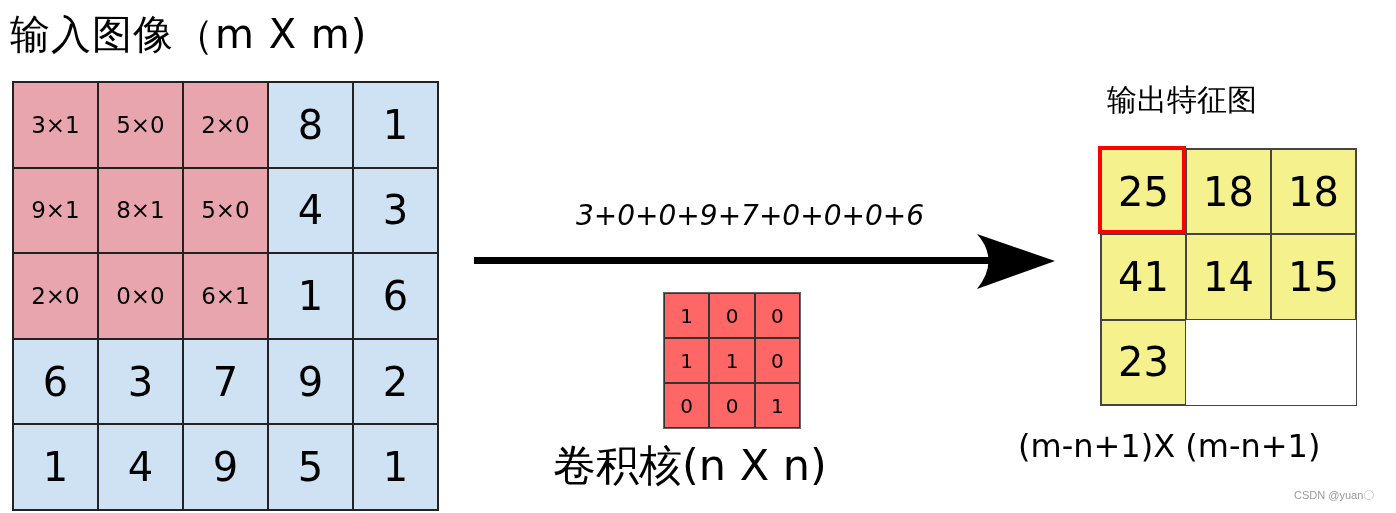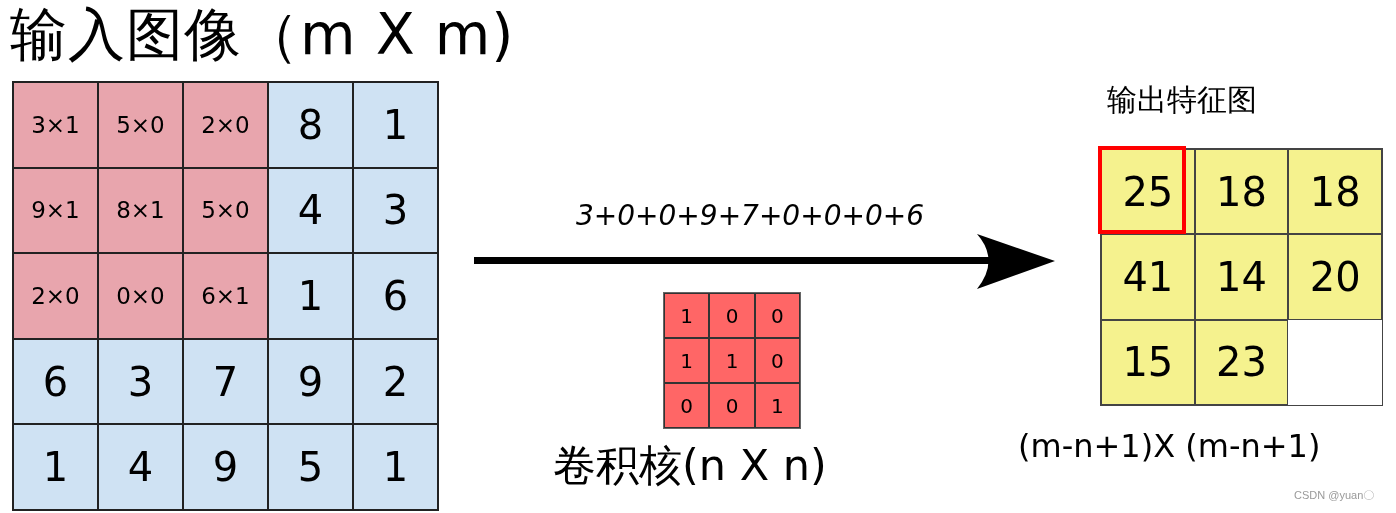--- a/index.html
+++ b/index.html
@@ -1,34 +1,34 @@
 <!DOCTYPE html>
 <html><head>
 <meta charset="utf-8">
 <style>
   html, body { margin: 0; padding: 0; background: #ffffff; }
   body { width: 1396px; height: 513px; position: relative; overflow: hidden;
          font-family: "DejaVu Sans", "Liberation Sans", sans-serif; color: #000; }
   .abs { position: absolute; }
-  .title-input { left: 10px; top: 4px; font-size: 57px; line-height: 60px; white-space: nowrap; letter-spacing: 1px; }
+  .title-input { left: 10px; top: 4px; font-size: 40px; line-height: 60px; white-space: nowrap; letter-spacing: 1px; }
   .grid { position: absolute; display: grid; border: 1.5px solid #222; box-sizing: border-box; }
   .grid .cell { display: flex; align-items: center; justify-content: center;
                 border: 1px solid #222; box-sizing: border-box; }
   .input-grid { left: 12px; top: 81px; width: 427px; height: 430px;
                 grid-template-columns: repeat(5, 1fr); grid-template-rows: repeat(5, 1fr); }
   .input-grid .cell { font-size: 40px; background: #CFE2F3; }
   .input-grid .cell.hl { background: #E8A5AD; font-size: 23px; }
   .formula { left: 475px; top: 196px; width: 550px; text-align: center; font-size: 28px; line-height: 40px; white-space: nowrap; padding-left: 0; font-style: italic; }
   .arrow { left: 472px; top: 232px; }
   .kernel-grid { left: 663px; top: 292px; width: 138px; height: 137px; border-color: #666;
                  grid-template-columns: repeat(3, 1fr); grid-template-rows: repeat(3, 1fr); }
   .kernel-grid .cell { background: #FF6666; font-size: 20px; border-color: #333; }
   .kernel-label { left: 553px; top: 430px; font-size: 43px; line-height: 70px; white-space: nowrap; }
   .output-title { left: 1107px; top: 78px; font-size: 30px; line-height: 44px; white-space: nowrap; }
-  .output-grid { left: 1100px; top: 148px; width: 283px; height: 258px; border-color: #444;
+  .output-grid { left: 1100px; top: 148px; width: 257px; height: 258px; border-color: #444;
                  grid-template-columns: repeat(3, 1fr); grid-template-rows: repeat(3, 1fr); }
   .output-grid .cell { background: #F5F28E; font-size: 40px; border-color: #444; }
   .focus-box { left: 1098px; top: 146px; width: 88px; height: 88px; border: 4px solid #FF0000; box-sizing: border-box; }
   .output-dims { left: 1018px; top: 420px; font-size: 32px; line-height: 52px; white-space: nowrap; }
   .watermark { left: 1294px; top: 488px; font-size: 11px; color: #9a9a9a; white-space: nowrap; font-family: "Liberation Sans", sans-serif; }
 </style>
 </head>
 <body>
 
 <div class="abs title-input">输入图像（m X m)</div>
@@ -87,21 +87,20 @@
 <div class="abs kernel-label">卷积核(n X n)</div>
 
 <div class="abs output-title">输出特征图</div>
 
 <div class="grid output-grid">
   <div class="cell">25</div>
   <div class="cell">18</div>
   <div class="cell">18</div>
   <div class="cell">41</div>
   <div class="cell">14</div>
-  <div class="cell">20</div>
   <div class="cell">15</div>
   <div class="cell">23</div>
 </div>
 
 <div class="abs focus-box"></div>
 
 <div class="abs output-dims">(m-n+1)X (m-n+1)</div>
 
 <div class="abs watermark">CSDN @yuan〇</div>
 

